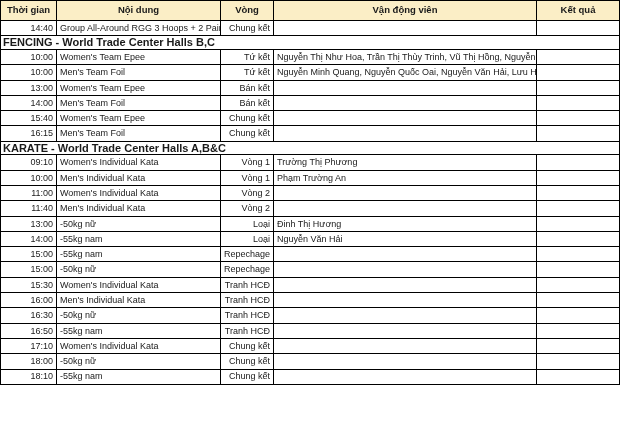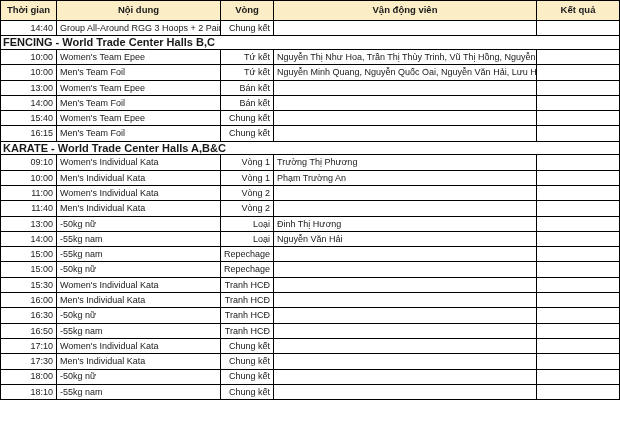--- a/index.html
+++ b/index.html
@@ -207,27 +207,20 @@
         <td class="c-result"></td>
       </tr>
       <tr class="event-row">
         <td class="c-time">17:10</td>
         <td class="c-content">Women's Individual Kata</td>
         <td class="c-round">Chung kết</td>
         <td class="c-athletes"></td>
         <td class="c-result"></td>
       </tr>
       <tr class="event-row">
-        <td class="c-time">17:30</td>
-        <td class="c-content">Men's Individual Kata</td>
-        <td class="c-round">Chung kết</td>
-        <td class="c-athletes"></td>
-        <td class="c-result"></td>
-      </tr>
-      <tr class="event-row">
         <td class="c-time">18:00</td>
         <td class="c-content">-50kg nữ</td>
         <td class="c-round">Chung kết</td>
         <td class="c-athletes"></td>
         <td class="c-result"></td>
       </tr>
       <tr class="event-row">
         <td class="c-time">18:10</td>
         <td class="c-content">-55kg nam</td>
         <td class="c-round">Chung kết</td>

